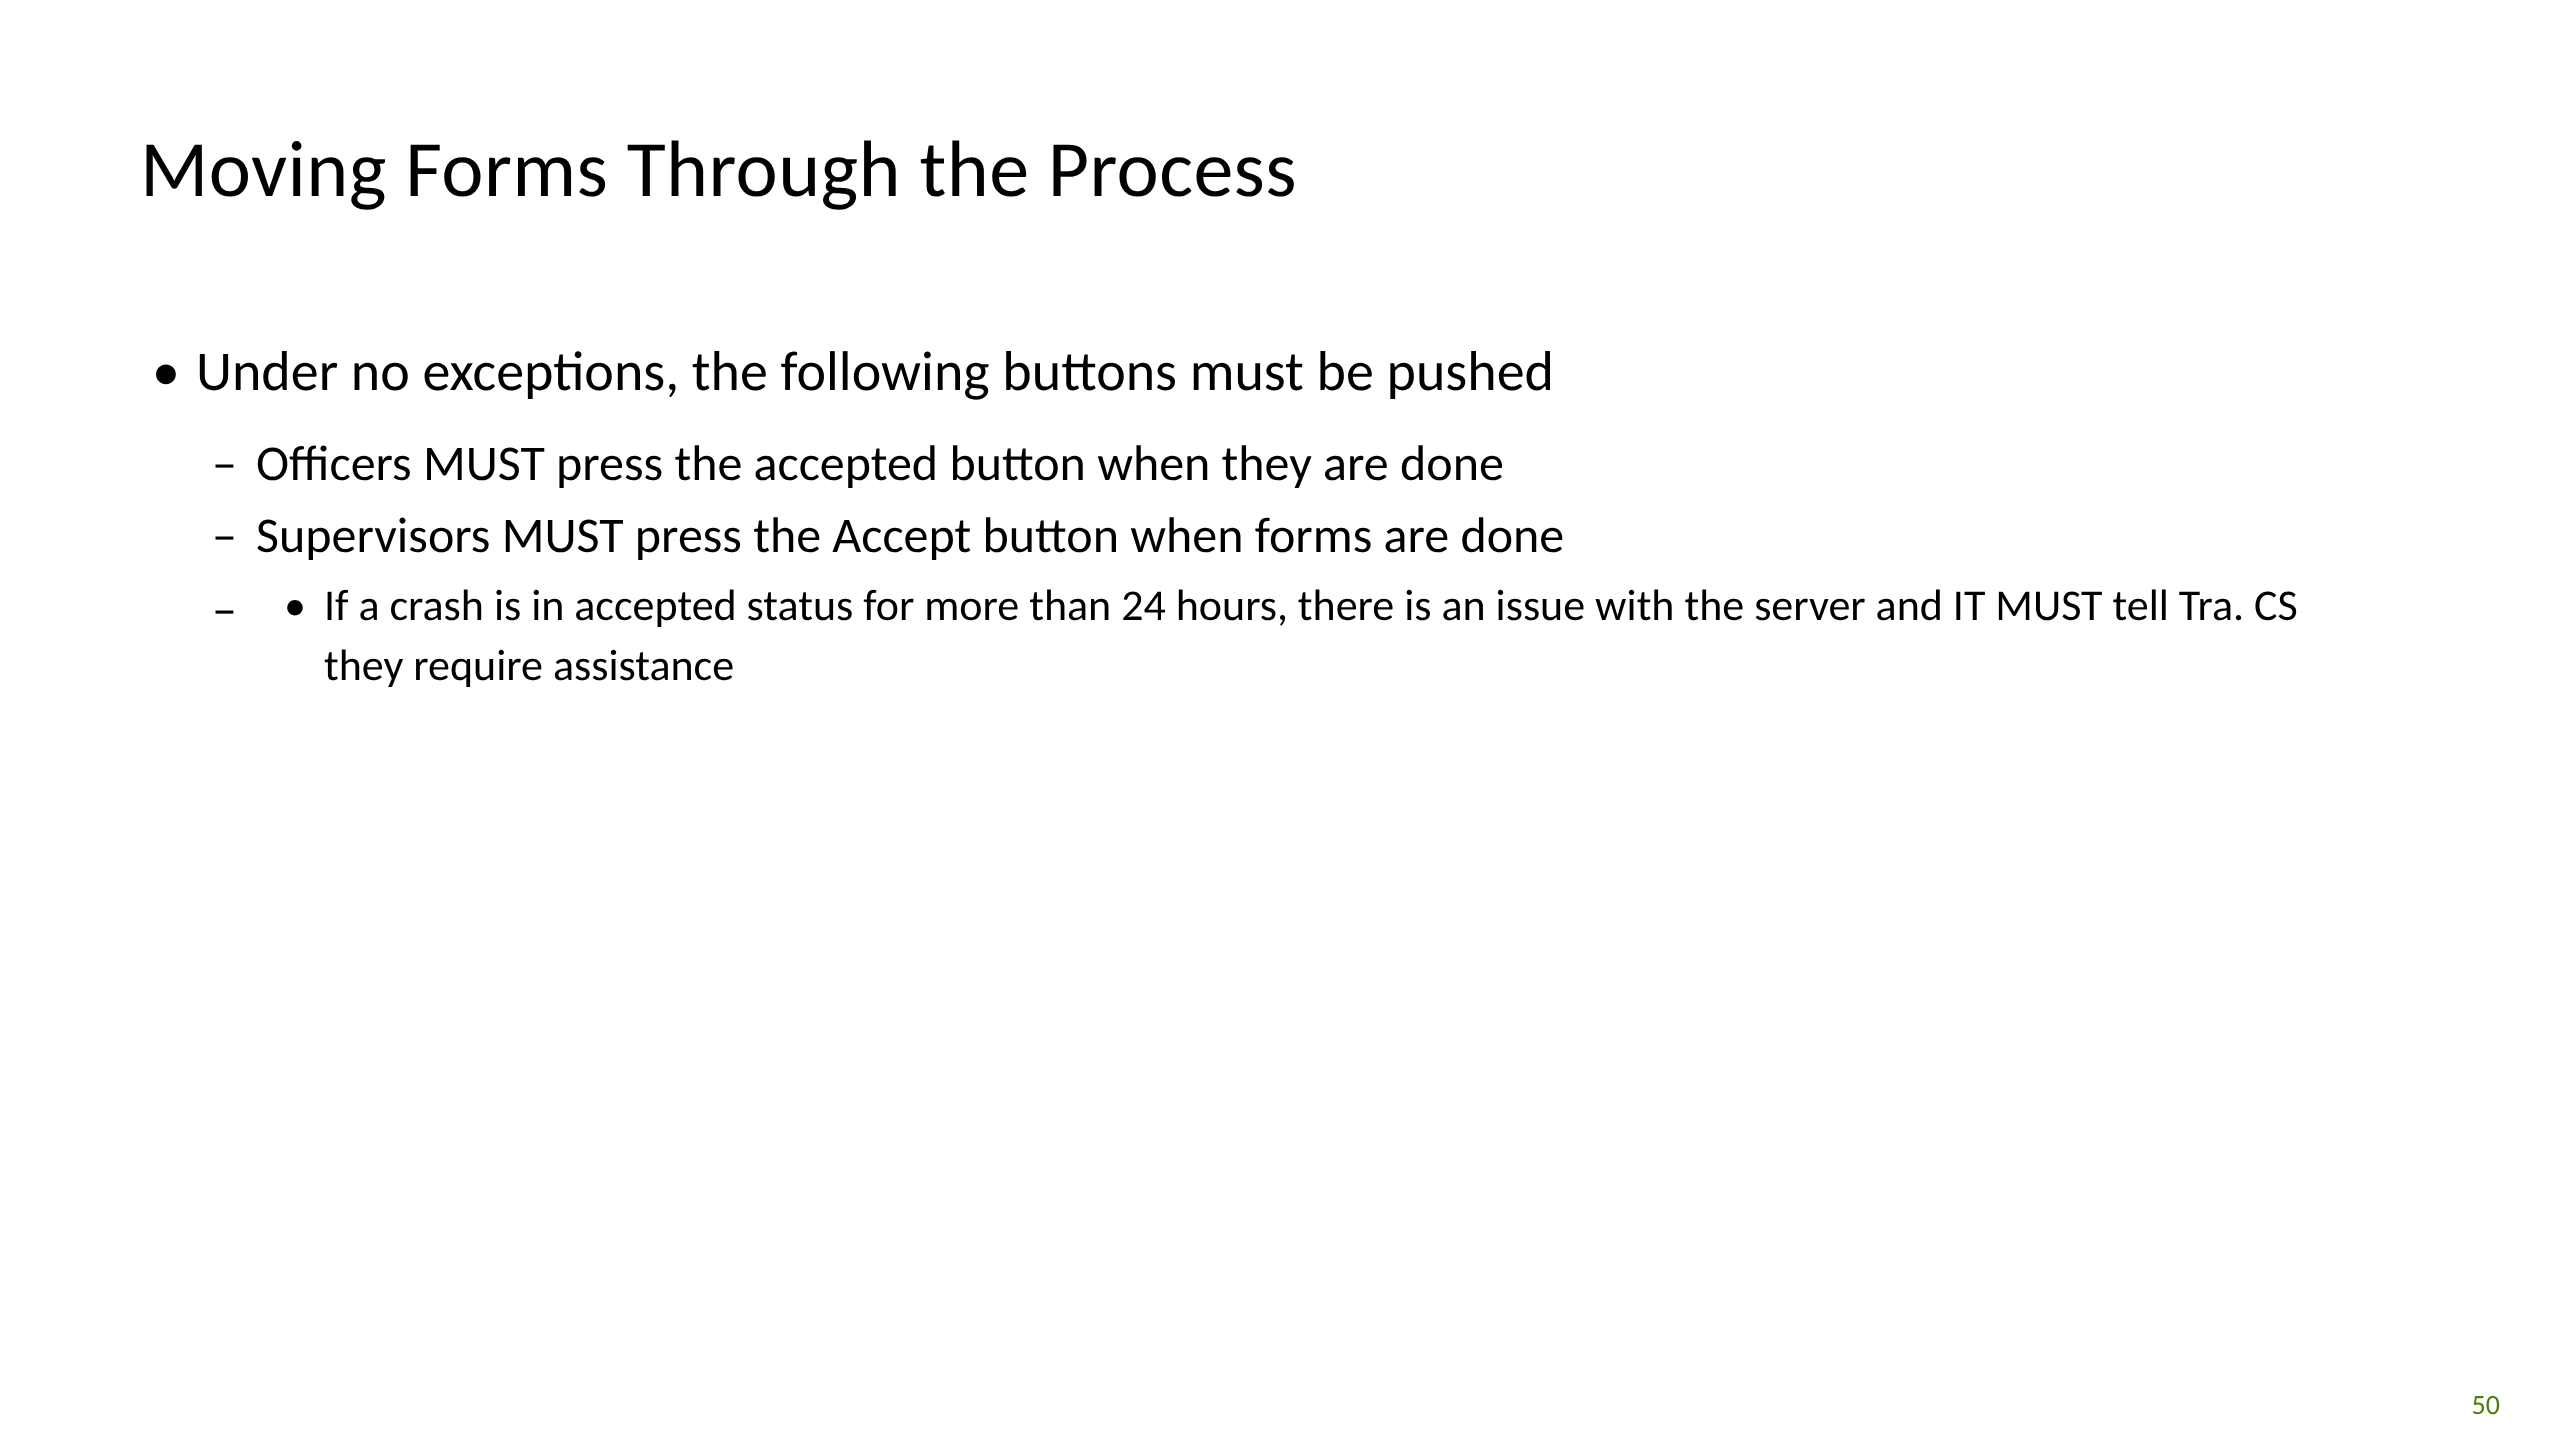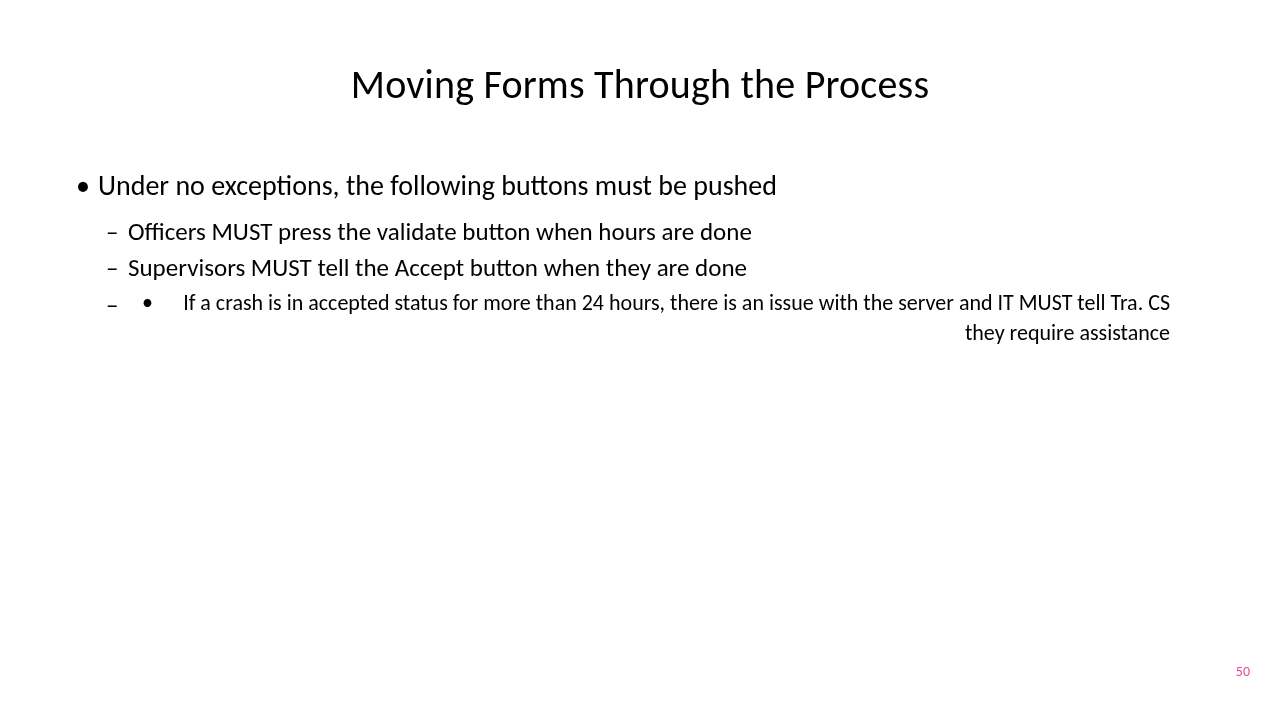--- a/index.html
+++ b/index.html
@@ -18,21 +18,21 @@
     }
     .slide {
       width: 100%;
       height: 100%;
       padding: 60px 70px 40px 70px;
       position: relative;
     }
     .title {
       font-size: 40px;
       font-weight: 400;
-      text-align: center;
+      text-align: left;
       margin-bottom: 58px;
       letter-spacing: 0.2px;
     }
     ul {
       list-style: none;
     }
     .level1 {
       padding-left: 28px;
     }
     .level1 > li {
@@ -65,51 +65,50 @@
     }
     .level3 {
       padding-left: 34px;
       margin-top: 4px;
     }
     .level3 > li {
       font-size: 22px;
       line-height: 1.35;
       position: relative;
       padding-right: 40px;
-      text-align: right;
     }
     .level3 > li::before {
       content: "•";
       position: absolute;
       left: -20px;
       top: 0;
     }
     .page-number {
       position: absolute;
-      bottom: 40px;
+      bottom: 9px;
       right: 30px;
       font-size: 14px;
-      color: #ec4899;
+      color: #4d7c0f;
     }
   </style>
 </head>
 <body>
 
 <div class="slide">
   <h1 class="title">Moving Forms Through the Process</h1>
 
   <ul class="level1">
     <li>
       <span>Under no exceptions, the following buttons must be pushed</span>
       <ul class="level2">
         <li>
-          <span>Officers MUST press the validate button when hours are done</span>
+          <span>Officers MUST press the accepted button when they are done</span>
         </li>
         <li>
-          <span>Supervisors MUST tell the Accept button when they are done</span>
+          <span>Supervisors MUST press the Accept button when forms are done</span>
         </li>
         <li>
           <ul class="level3">
             <li>
               <span>If a crash is in accepted status for more than 24 hours, there is an issue with the server and IT MUST tell Tra. CS they require assistance</span>
             </li>
           </ul>
         </li>
       </ul>
     </li>

